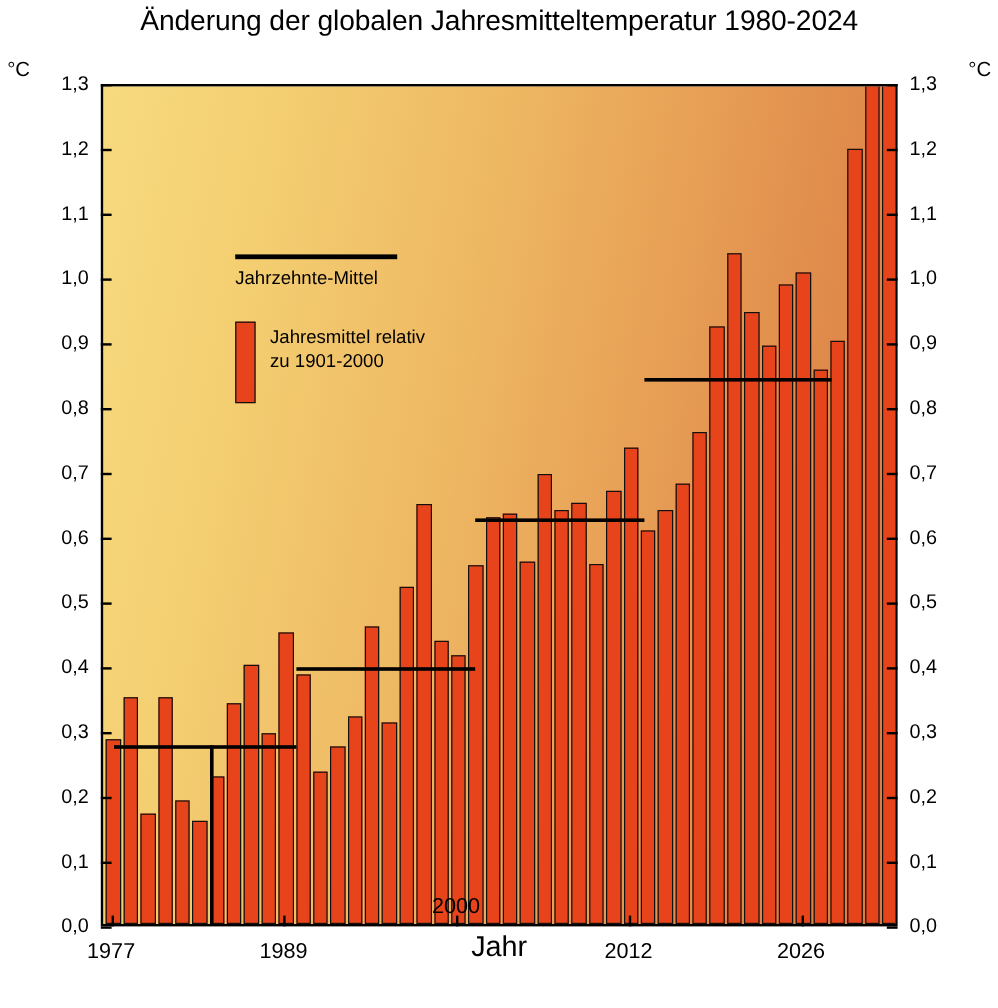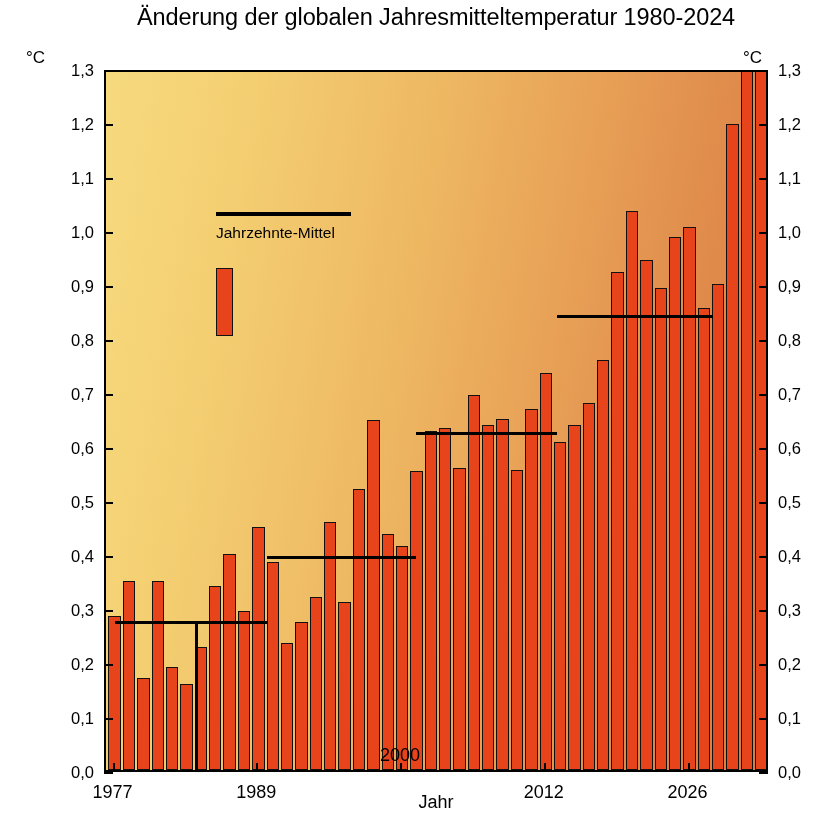--- a/index.html
+++ b/index.html
@@ -9,23 +9,22 @@
   }
   body {
     width: 832px;
     height: 840px;
     font-family: "Liberation Sans", sans-serif;
     color: #000;
     overflow: hidden;
   }
   #chart-root {
     position: relative;
-    width: 748px;
+    width: 832px;
     height: 840px;
-    margin-left: 20px;
   }
   
   .title {
     position: absolute;
     top: 4px;
     left: 0;
     width: 832px;
     text-align: center;
     font-size: 23.5px;
     letter-spacing: -0.1px;
@@ -107,25 +106,25 @@
     border-left: 2px solid #000;
   }
   .xtick-label {
     position: absolute;
     font-size: 18px;
     text-align: center;
     width: 80px;
   }
   .xaxis-title {
     position: absolute;
-    top: 792px;
+    top: 776px;
     left: 0;
     width: 832px;
     text-align: center;
-    font-size: 18px;
+    font-size: 24px;
   }
   
   .legend-line {
     position: absolute;
     left: 110px;
     top: 140px;
     width: 135px;
     height: 0;
     border-top: 4px solid #000;
   }
@@ -216,20 +215,24 @@
         <div class="decade-line" style="left: 8.62338px; width: 152.346px; top: 549.18px;"></div>
         <div class="decade-line" style="left: 160.97px; width: 149.472px; top: 483.84px;"></div>
         <div class="decade-line" style="left: 310.442px; width: 140.848px; top: 359.64px;"></div>
         <div class="decade-line" style="left: 451.29px; width: 155.221px; top: 243px;"></div>
         <div class="decade-tick" style="left: 89.1082px; top: 549.18px; height: 152.82px;"></div>
       </div>
 
     <div class="legend-line"></div>
     <div class="legend-line-label">Jahrzehnte-Mittel</div>
     <div class="legend-swatch"></div>
+    <div class="legend-bar-label">
+      <div>Jahresmittel relativ</div>
+      <div>zu 1901-2000</div>
+    </div>
   </div>
 
   <div id="ticks-layer">
       <div class="ytick" style="left: 84px; top: 772px;"></div>
       <div class="ytick" style="left: 739px; top: 772px;"></div>
       <div class="ytick-label left" style="left: 12px; top: 763px;">0,0</div>
       <div class="ytick-label right" style="left: 758px; top: 763px;">0,0</div>
       <div class="ytick" style="left: 84px; top: 718px;"></div>
       <div class="ytick" style="left: 739px; top: 718px;"></div>
       <div class="ytick-label left" style="left: 12px; top: 709px;">0,1</div>

